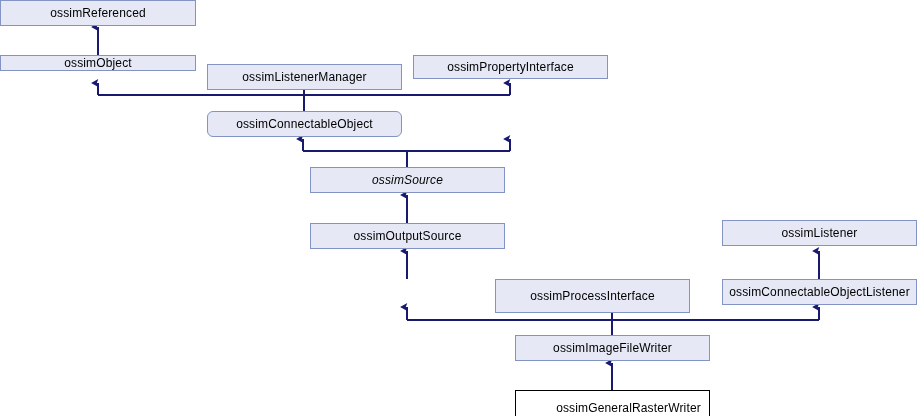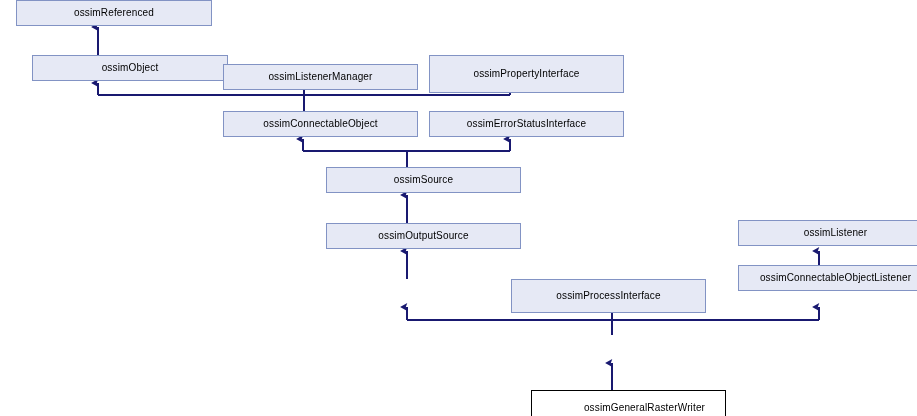--- a/index.html
+++ b/index.html
@@ -27,27 +27,26 @@
     pointer-events: none;
   }
   .node {
     position: absolute;
     box-sizing: border-box;
     display: flex;
     align-items: center;
     justify-content: center;
     background: #e6e9f5;
     border: 1px solid #8293c4;
-    font-size: 10px;
+    font-size: 12px;
     color: #000000;
     letter-spacing: 0.15px;
     white-space: nowrap;
     line-height: 1;
     z-index: 2;
-    margin-left: 16px;
   }
   .node.current {
     background: #ffffff;
     border: 1px solid #000000;
   }
   .node-label {
     display: block;
     pointer-events: none;
   }
 </style>
@@ -87,46 +86,46 @@
       <line x1="819" y1="320" x2="819" y2="307" marker-end="url(#arrow-up)"></line>
       <line x1="612" y1="335" x2="612" y2="320"></line>
 
       <line x1="612" y1="390" x2="612" y2="363" marker-end="url(#arrow-up)"></line>
     </g>
   </svg>
 
   <div class="node" style="left: 0px; top: 0px; width: 196px; height: 26px;">
     <span class="node-label">ossimReferenced</span>
   </div>
-  <div class="node" style="left: 16px; top: 55px; width: 196px; height: 26px;">
+  <div class="node" style="left: 0px; top: 55px; width: 196px; height: 16px;">
     <span class="node-label">ossimObject</span>
   </div>
   <div class="node" style="left: 207px; top: 64px; width: 195px; height: 26px;">
     <span class="node-label">ossimListenerManager</span>
   </div>
-  <div class="node" style="left: 413px; top: 55px; width: 195px; height: 38px;">
+  <div class="node" style="left: 413px; top: 55px; width: 195px; height: 24px;">
     <span class="node-label">ossimPropertyInterface</span>
   </div>
-  <div class="node" style="left: 207px; top: 111px; width: 195px; height: 26px;">
+  <div class="node" style="left: 207px; top: 111px; width: 195px; height: 26px; border-radius: 6px;">
     <span class="node-label">ossimConnectableObject</span>
   </div>
-  <div class="node" style="left: 413px; top: 111px; width: 195px; height: 26px;">
-    <span class="node-label">ossimErrorStatusInterface</span>
-  </div>
-  <div class="node" style="left: 310px; top: 167px; width: 195px; height: 26px;">
+  <div class="node" style="left: 310px; top: 167px; width: 195px; height: 26px; font-style: italic;">
     <span class="node-label">ossimSource</span>
   </div>
   <div class="node" style="left: 310px; top: 223px; width: 195px; height: 26px; justify-content: center;">
     <span class="node-label">ossimOutputSource</span>
   </div>
   <div class="node" style="left: 722px; top: 220px; width: 195px; height: 26px;">
     <span class="node-label">ossimListener</span>
   </div>
   <div class="node" style="left: 495px; top: 279px; width: 195px; height: 34px;">
     <span class="node-label">ossimProcessInterface</span>
   </div>
-  <div class="node" style="left: 722px; top: 265px; width: 195px; height: 26px;">
+  <div class="node" style="left: 722px; top: 279px; width: 195px; height: 26px;">
     <span class="node-label">ossimConnectableObjectListener</span>
+  </div>
+  <div class="node" style="left: 515px; top: 335px; width: 195px; height: 26px;">
+    <span class="node-label">ossimImageFileWriter</span>
   </div>
   <div class="node current" style="left: 515px; top: 390px; width: 195px; height: 36px; padding-left: 32px;">
     <span class="node-label">ossimGeneralRasterWriter</span>
   </div>
 </div>
 
 </body></html>

